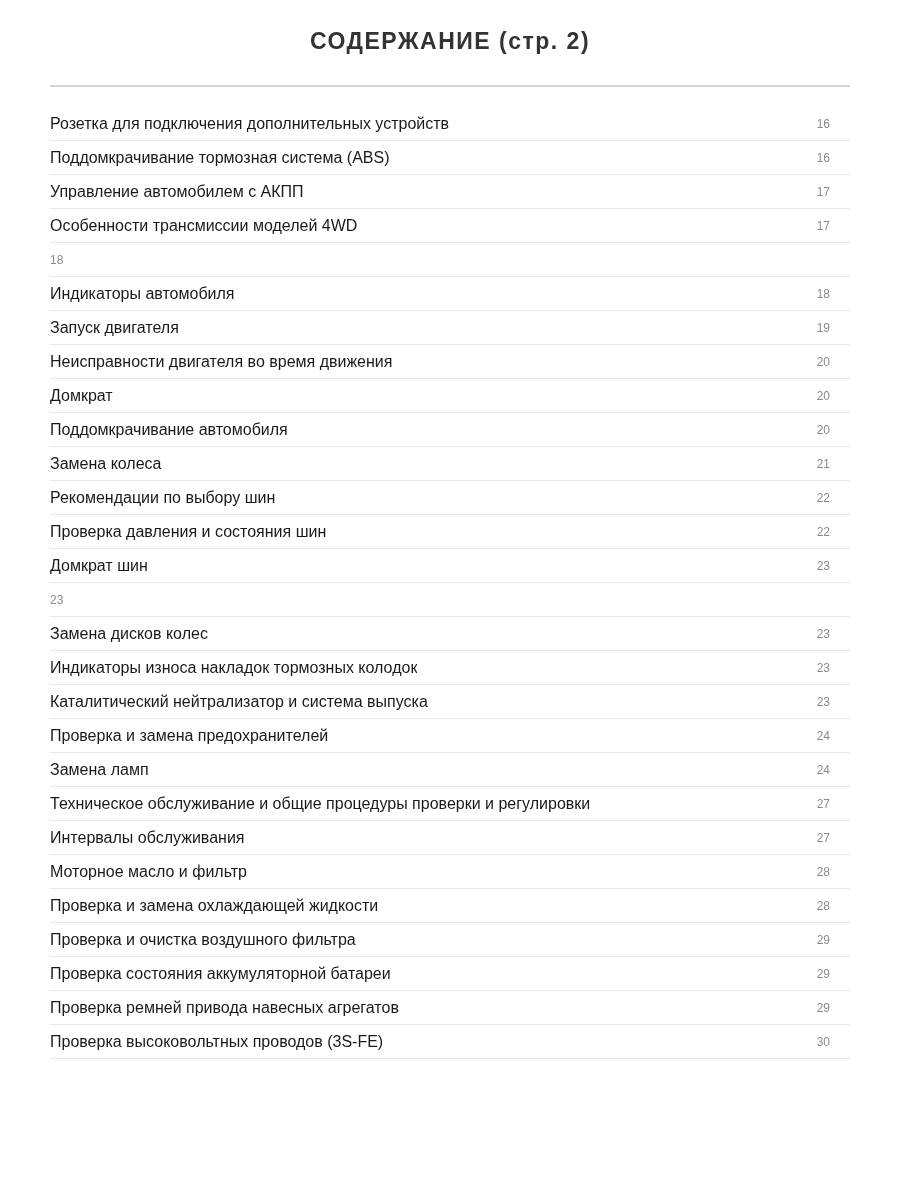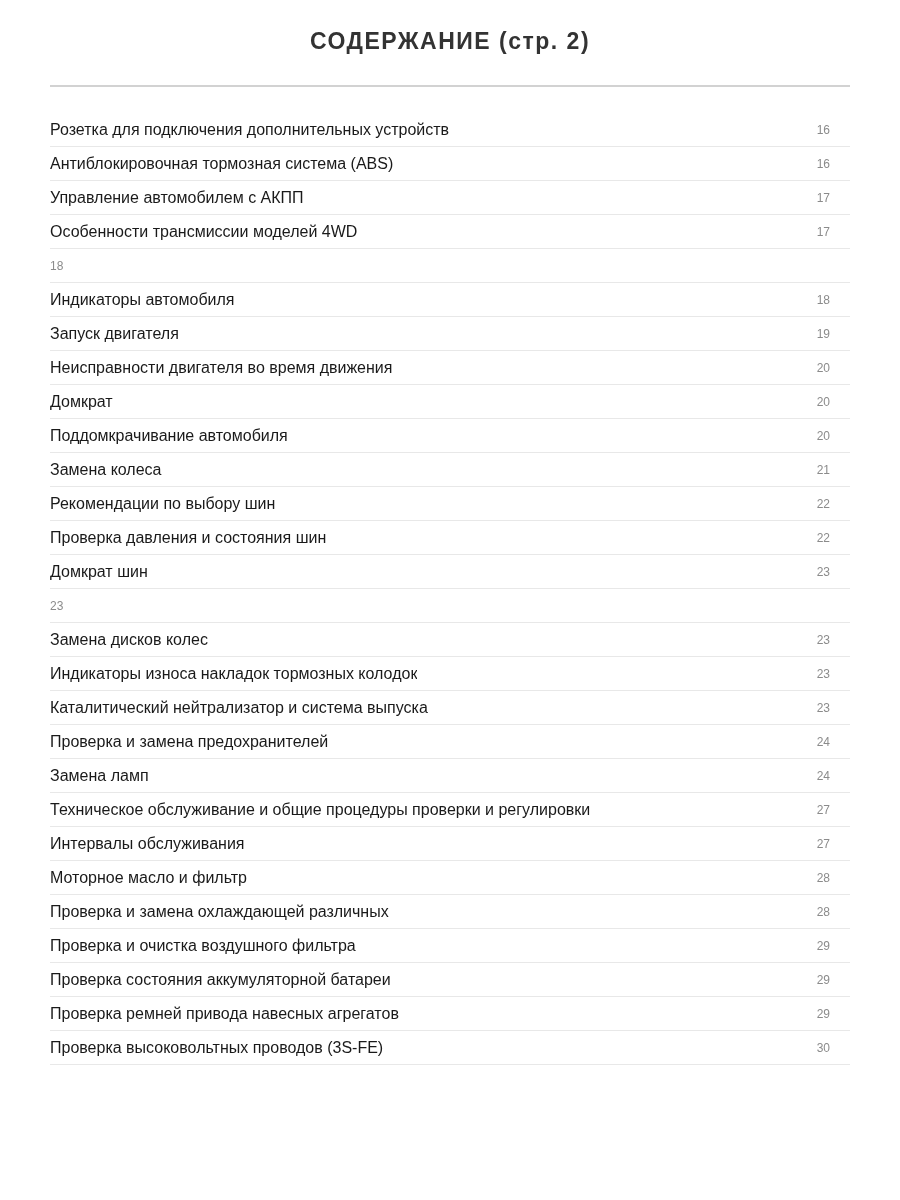--- a/index.html
+++ b/index.html
@@ -31,21 +31,21 @@
     font-weight: 700;
     letter-spacing: 1.5px;
     color: #333333;
   }
   .header-rule {
     margin-top: 27px;
     border: none;
     border-top: 2px solid var(--header-rule);
   }
   .toc-list {
-    margin-top: 26px;
+    margin-top: 20px;
   }
   .toc-row {
     height: 34px;
     display: flex;
     align-items: center;
     justify-content: space-between;
     border-bottom: 1px solid var(--divider);
   }
   .toc-title {
     font-size: 16px;
@@ -74,21 +74,21 @@
 
   <hr class="header-rule">
 
   <div class="toc-list">
   <div class="toc-row">
     <span class="toc-title">Розетка для подключения дополнительных устройств</span>
     <span class="toc-page">16</span>
   </div>
 
   <div class="toc-row">
-    <span class="toc-title">Антиблокировочная тормозная система (ABS)</span>
+    <span class="toc-title">Поддомкрачивание тормозная система (ABS)</span>
     <span class="toc-page">16</span>
   </div>
 
   <div class="toc-row">
     <span class="toc-title">Управление автомобилем с АКПП</span>
     <span class="toc-page">17</span>
   </div>
 
   <div class="toc-row">
     <span class="toc-title">Особенности трансмиссии моделей 4WD</span>
@@ -182,21 +182,21 @@
     <span class="toc-title">Интервалы обслуживания</span>
     <span class="toc-page">27</span>
   </div>
 
   <div class="toc-row">
     <span class="toc-title">Моторное масло и фильтр</span>
     <span class="toc-page">28</span>
   </div>
 
   <div class="toc-row">
-    <span class="toc-title">Проверка и замена охлаждающей различных</span>
+    <span class="toc-title">Проверка и замена охлаждающей жидкости</span>
     <span class="toc-page">28</span>
   </div>
 
   <div class="toc-row">
     <span class="toc-title">Проверка и очистка воздушного фильтра</span>
     <span class="toc-page">29</span>
   </div>
 
   <div class="toc-row">
     <span class="toc-title">Проверка состояния аккумуляторной батареи</span>

